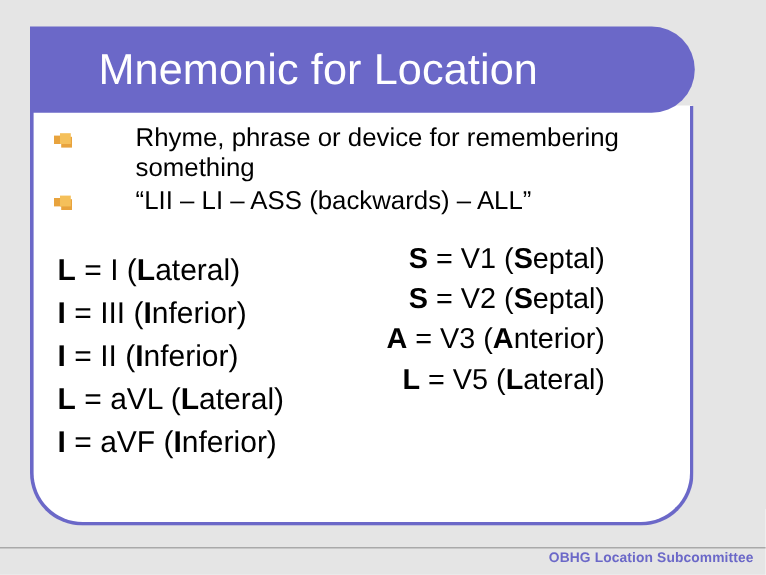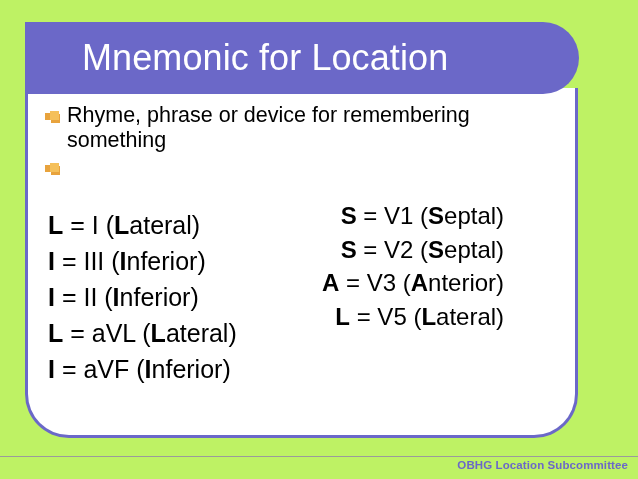--- a/index.html
+++ b/index.html
@@ -16,21 +16,21 @@
     -webkit-font-smoothing: antialiased;
   }
 
   
   #slide {
     position: absolute;
     left: 0;
     top: 0;
     width: 638px;
     height: 479px;
-    background: #bef264;
+    background: #e5e5e5;
   }
 
   
   #title-bar {
     position: absolute;
     left: 25px;
     top: 22px;
     width: 554px;
     height: 72px;
     background: #6B68C8;
@@ -107,20 +107,21 @@
     height: 9px;
     background: #F5C05A;
     box-shadow: 1px 3px 0 0 #E8A33D;
   }
   .bullet-text {
     font-size: 21.5px;
     line-height: 25px;
     color: #000000;
     font-weight: 400;
     max-width: 500px;
+    margin-left: 46px;
   }
 
   
   #col-left {
     position: absolute;
     left: 48px;
     top: 207px;
     z-index: 4;
   }
   #col-right {
@@ -179,20 +180,21 @@
 
   <div id="content-box"></div>
 
   <div id="bullets">
       <div class="bullet-row">
         <span class="bullet-icon"></span>
         <span class="bullet-text">Rhyme, phrase or device for remembering something</span>
       </div>
       <div class="bullet-row">
         <span class="bullet-icon"></span>
+        <span class="bullet-text">“LII – LI – ASS (backwards) – ALL”</span>
       </div>
     </div>
 
   <div id="col-left">
       <div class="line"><b>L</b> = I (<b>L</b>ateral)</div>
       <div class="line"><b>I</b> = III (<b>I</b>nferior)</div>
       <div class="line"><b>I</b> = II (<b>I</b>nferior)</div>
       <div class="line"><b>L</b> = aVL (<b>L</b>ateral)</div>
       <div class="line"><b>I</b> = aVF (<b>I</b>nferior)</div>
     </div>

